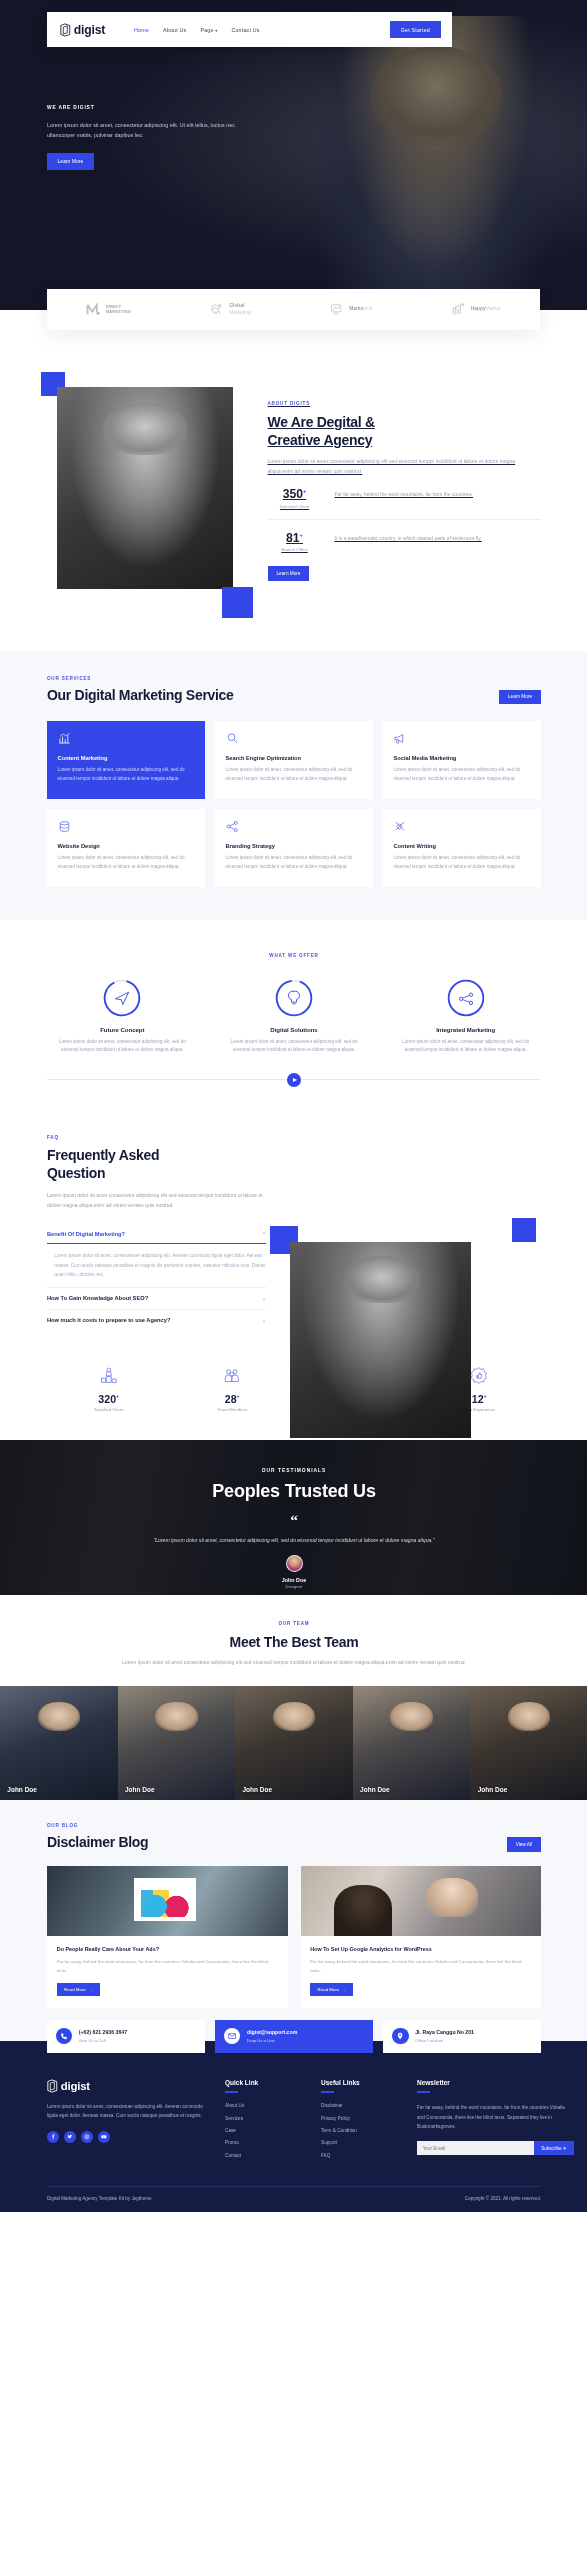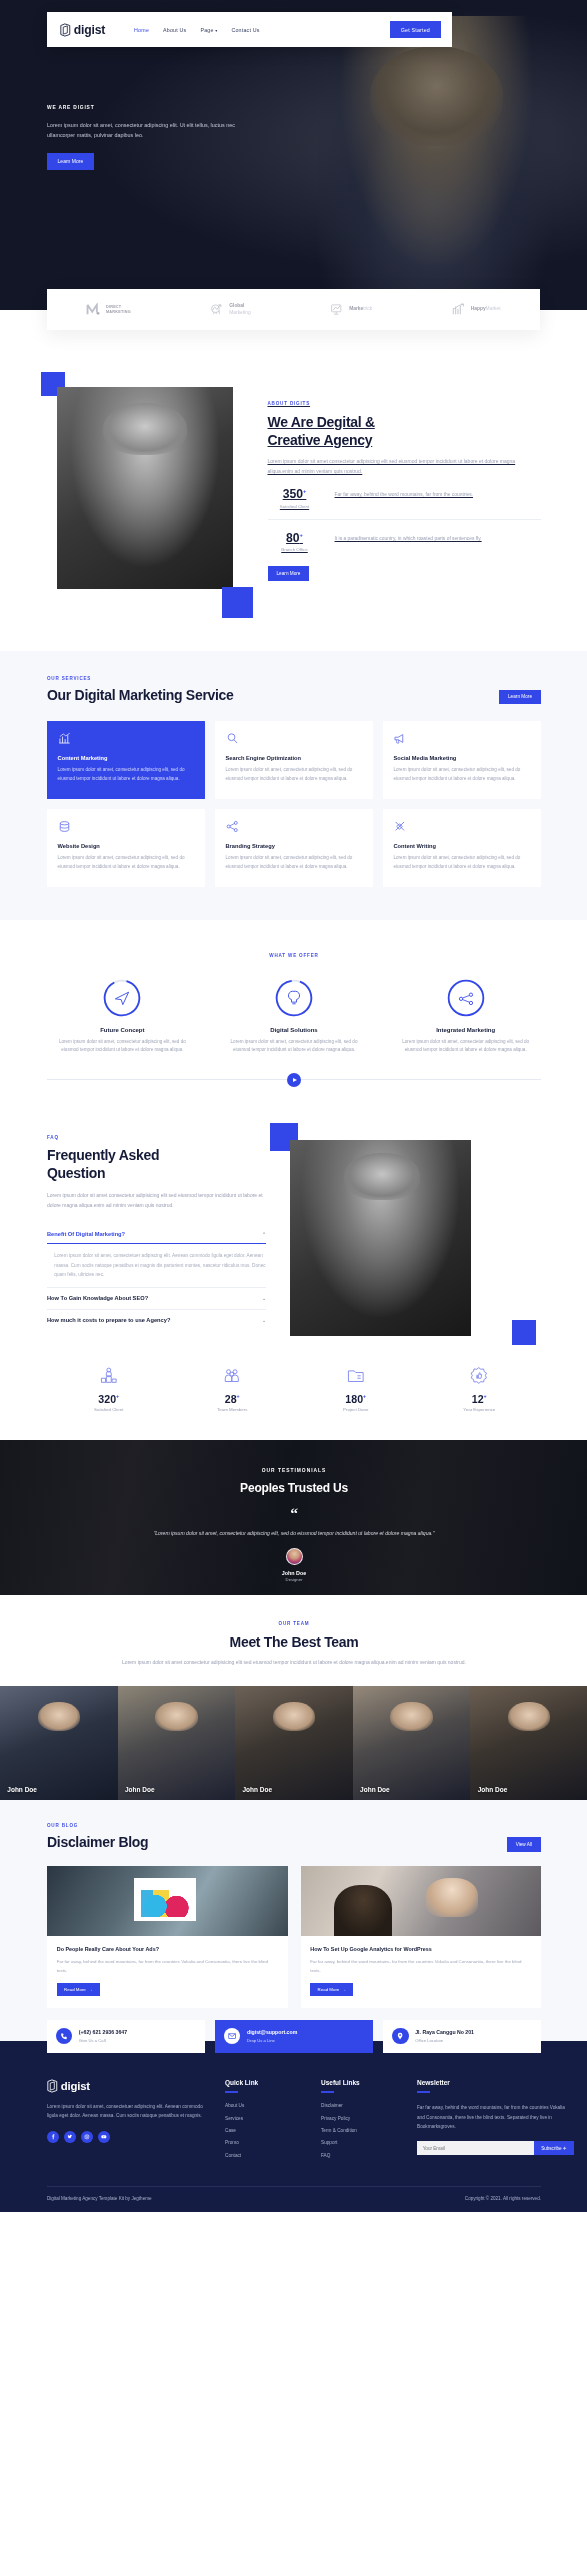--- a/index.html
+++ b/index.html
@@ -135,21 +135,21 @@
     content:""; position:absolute; left:0; right:0; top:6.5px; border-top: 0.8px solid #e7e9f2;
   }
   .play-btn {
     position: absolute; left: 50%; top: 0; transform: translateX(-50%);
     width: 14px; height: 14px; border-radius: 50%; background: #3347e8;
     display: flex; align-items: center; justify-content: center; cursor: pointer;
   }
   .play-tri { width: 0; height: 0; border-left: 4.1px solid #fff; border-top: 2.4px solid transparent; border-bottom: 2.4px solid transparent; margin-left: 1.2px; }
 
   
-  .faq { position: relative; background: #fff; padding: 21px 47px 24.5px; display: flex; gap: 17px; }
+  .faq { position: relative; background: #fff; padding: 21px 47px 24.5px; display: flex; gap: 17px; align-items: center; }
   .faq-left { width: 219px; flex: none; padding-top: 9.8px; }
   .faq-left .h2 { margin-top: 6.5px; }
   .faq-left > .muted { margin-top: 8.2px; }
   .faq-list { margin-top: 13px; }
   .faq-item { padding: 7.3px 0; }
   .faq-q { display: flex; align-items: center; justify-content: space-between; cursor: pointer; }
   .faq-q-txt { font-size: 5.7px; font-weight: 700; color: #151b38; }
   .faq-item.open .faq-q-txt { color: #3347e8; }
   .chev { font-size: 4.9px; color: #6b7187; }
   .faq-item.open .faq-underline { margin-top: 6.5px; border-bottom: 1.2px solid #3347e8; }
@@ -180,21 +180,21 @@
   .counter-lbl { font-size: 4.4px; color: #9aa0b4; margin-top: 2.4px; }
 
   
   .testimonial {
     position: relative; height: 155px; padding: 28px 90px 0; text-align: center;
     background:
       linear-gradient(rgba(12,14,22,.80), rgba(12,14,22,.80)),
       linear-gradient(100deg, #3c3b39 0%, #6a6560 22%, #2a2c34 48%, #55534e 70%, #23252e 100%);
   }
   .testimonial .eyebrow-white { letter-spacing: 1px; }
-  .t-title { font-size: 12px; font-weight: 700; color: #fff; margin-top: 8.2px; letter-spacing: -0.2px; }
+  .t-title { font-size: 18px; font-weight: 700; color: #fff; margin-top: 8.2px; letter-spacing: -0.2px; }
   .t-quote-mark { font-size: 15.5px; color: #fff; font-weight: 700; line-height: 1; margin-top: 9.8px; font-family: "Liberation Serif", serif; }
   .t-quote { font-size: 5.1px; line-height: 2.0; color: #d8dae2; font-style: italic; margin-top: 7.3px; }
   .t-avatar {
     width: 17px; height: 17px; border-radius: 50%; margin: 9.8px auto 0;
     background: radial-gradient(circle at 50% 32%, #e6c3a6 0%, #c9967a 38%, #b8456e 62%, #2a3a7a 100%);
     border: 1.2px solid rgba(255,255,255,.85);
   }
   .t-name { font-size: 5.4px; font-weight: 700; color: #fff; margin-top: 4.9px; }
   .t-role { font-size: 4.2px; color: #b6bac6; margin-top: 1.6px; }
 
@@ -369,21 +369,21 @@
 
       <div class="stat-row">
         <div class="stat-left">
           <div class="stat-num"><span>350</span><sup>+</sup></div>
           <div class="stat-lbl">Satisfied Client</div>
         </div>
         <div class="stat-desc">Far far away, behind the word mountains, far from the countries.</div>
       </div>
       <div class="stat-row">
         <div class="stat-left">
-          <div class="stat-num"><span>80</span><sup>+</sup></div>
+          <div class="stat-num"><span>81</span><sup>+</sup></div>
           <div class="stat-lbl">Branch Office</div>
         </div>
         <div class="stat-desc">It is a paradisematic country, in which roasted parts of sentences fly.</div>
       </div>
 
       <button class="btn-sm">Learn More</button>
     </div>
   </section>
 
   <section class="services">

